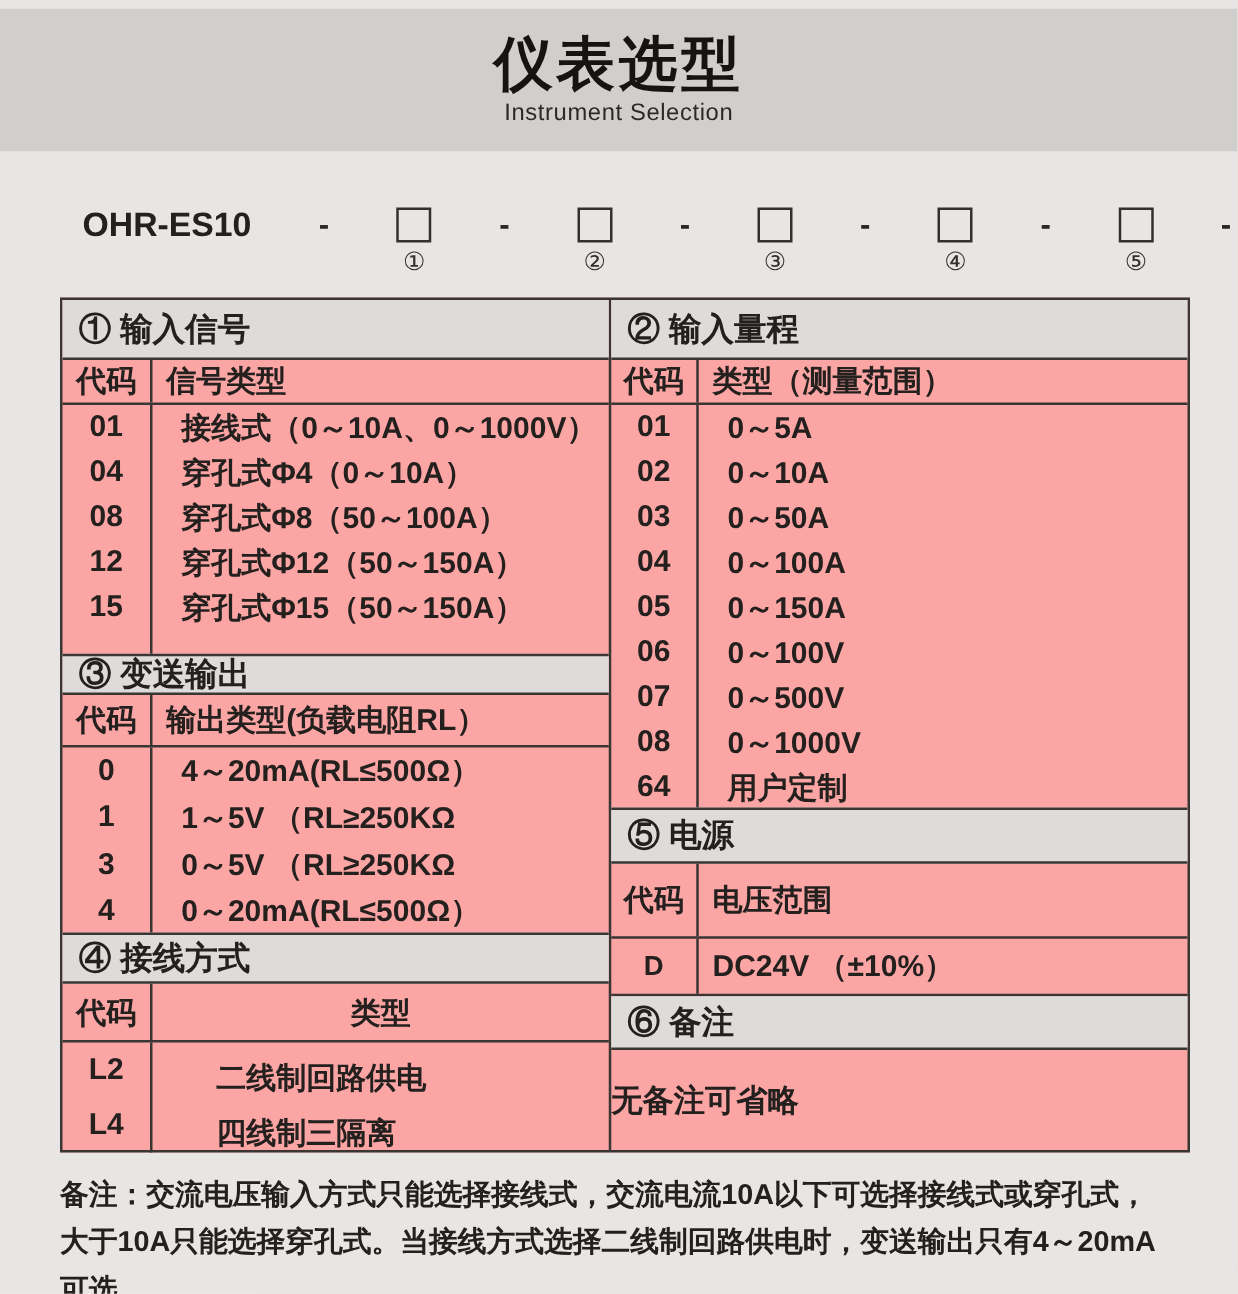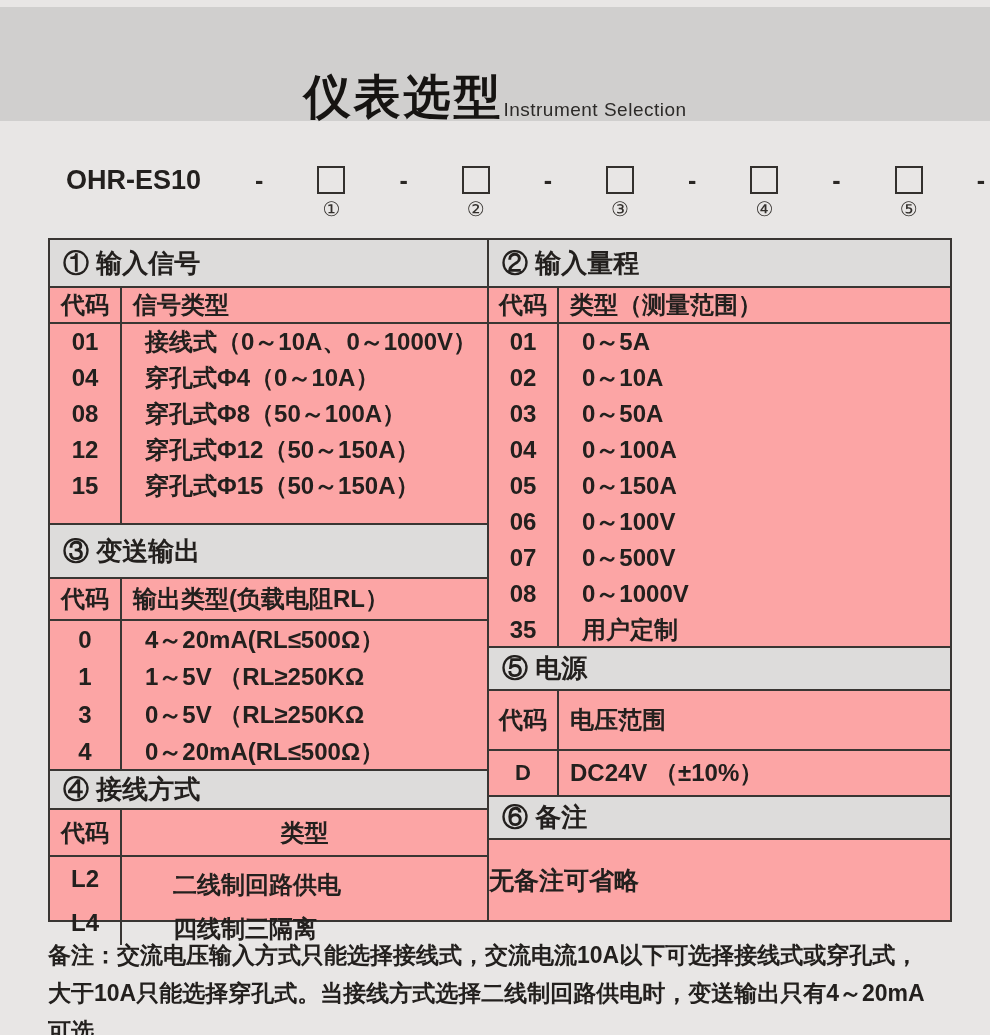--- a/index.html
+++ b/index.html
@@ -8,21 +8,21 @@
     width:990px;height:1035px;
     background:#e8e6e5;
     font-family:"Liberation Sans", sans-serif;
     color:#23201e;
     overflow:hidden;
   }
   
   .title-band{
     position:absolute;top:7px;left:0;width:990px;height:114px;
     background:#d0cfce;
-    display:flex;flex-direction:row;align-items:flex-end;justify-content:center;
+    display:flex;flex-direction:column;align-items:center;justify-content:center;
   }
   .page-title{
     font-size:47px;font-weight:bold;letter-spacing:3px;color:#161412;line-height:1.05;
   }
   .page-subtitle{
     font-size:19px;color:#2c2a28;margin-top:5px;letter-spacing:0.5px;
   }
   
   .model-row{
     position:absolute;top:163px;left:66px;height:34px;
@@ -151,21 +151,21 @@
         </div>
         <div class="types">
           <span class="tline ln-fixed">接线式（0～10A、0～1000V）</span>
           <span class="tline ln-fixed">穿孔式Φ4（0～10A）</span>
           <span class="tline ln-fixed">穿孔式Φ8（50～100A）</span>
           <span class="tline ln-fixed">穿孔式Φ12（50～150A）</span>
           <span class="tline ln-fixed">穿孔式Φ15（50～150A）</span>
         </div>
       </div>
 
-      <div class="band" style="height:56px;border-top:2px solid #393633;margin-top:-2px">③ 变送输出</div>
+      <div class="band" style="height:33px;border-top:2px solid #393633;margin-top:-2px">③ 变送输出</div>
       <div class="hrow" style="height:42px">
         <div class="code-cell code-w-left">代码</div>
         <div class="type-cell">输出类型(负载电阻RL）</div>
       </div>
       <div class="tbody" style="height:150px">
         <div class="codes code-w-left">
           <span class="cline ln-flex">0</span>
           <span class="cline ln-flex">1</span>
           <span class="cline ln-flex">3</span>
           <span class="cline ln-flex">4</span>
@@ -205,21 +205,21 @@
       <div class="tbody" style="height:324px">
         <div class="codes code-w-right">
           <span class="cline ln-flex">01</span>
           <span class="cline ln-flex">02</span>
           <span class="cline ln-flex">03</span>
           <span class="cline ln-flex">04</span>
           <span class="cline ln-flex">05</span>
           <span class="cline ln-flex">06</span>
           <span class="cline ln-flex">07</span>
           <span class="cline ln-flex">08</span>
-          <span class="cline ln-flex">35</span>
+          <span class="cline ln-flex">64</span>
         </div>
         <div class="types">
           <span class="tline ln-flex">0～5A</span>
           <span class="tline ln-flex">0～10A</span>
           <span class="tline ln-flex">0～50A</span>
           <span class="tline ln-flex">0～100A</span>
           <span class="tline ln-flex">0～150A</span>
           <span class="tline ln-flex">0～100V</span>
           <span class="tline ln-flex">0～500V</span>
           <span class="tline ln-flex">0～1000V</span>

